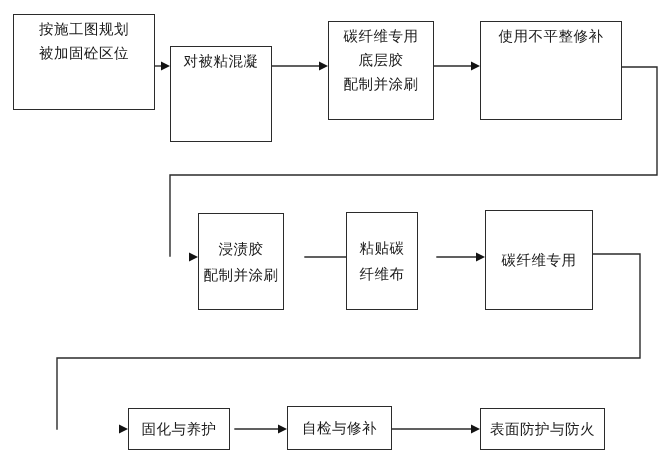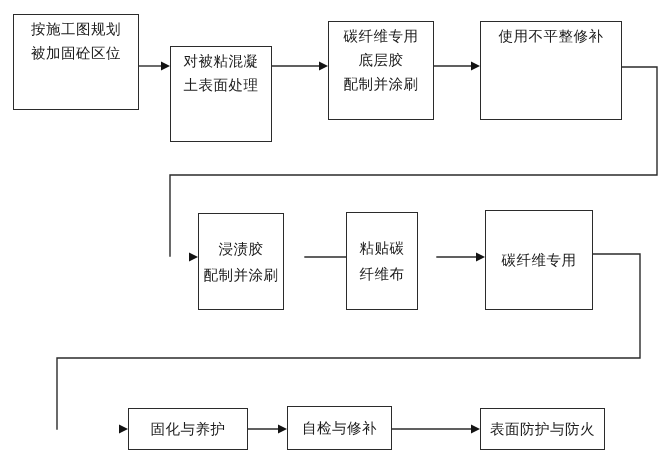--- a/index.html
+++ b/index.html
@@ -83,48 +83,47 @@
         <polygon points="189,252.4 198,257 189,261.6"></polygon>
         <polygon points="356,252.4 365,257 356,261.6"></polygon>
         <polygon points="476,252.4 485,257 476,261.6"></polygon>
         <polygon points="119,424.4 128,429 119,433.6"></polygon>
         <polygon points="278,424.4 287,429 278,433.6"></polygon>
         <polygon points="471,424.4 480,429 471,433.6"></polygon>
       </g>
   </svg>
 
   <div id="node-layer">
-      <div class="node-box align-top pad-top" style="left: 13px; top: 14px; width: 126px; height: 96px;">
+      <div class="node-box align-top pad-top" style="left: 13px; top: 14px; width: 142px; height: 96px;">
         <span class="node-line">按施工图规划</span>
         <span class="node-line">被加固砼区位</span>
       </div>
       <div class="node-box align-top pad-top" style="left: 170px; top: 22px; width: 102px; height: 96px; margin-top: 24px;">
         <span class="node-line">对被粘混凝</span>
-        <span class="node-line">土表面处理</span>
       </div>
       <div class="node-box align-top pad-top" style="left: 328px; top: 21px; width: 106px; height: 99px;">
         <span class="node-line">碳纤维专用</span>
         <span class="node-line">底层胶</span>
         <span class="node-line">配制并涂刷</span>
       </div>
       <div class="node-box align-top pad-top" style="left: 480px; top: 21px; width: 142px; height: 99px;">
         <span class="node-line">使用不平整修补</span>
       </div>
       <div class="node-box" style="left: 198px; top: 213px; width: 86px; height: 97px;">
         <span class="node-line">浸渍胶</span>
         <span class="node-line">配制并涂刷</span>
       </div>
       <div class="node-box" style="left: 346px; top: 212px; width: 72px; height: 98px;">
         <span class="node-line">粘贴碳</span>
         <span class="node-line">纤维布</span>
       </div>
       <div class="node-box" style="left: 485px; top: 210px; width: 108px; height: 100px;">
         <span class="node-line">碳纤维专用</span>
       </div>
-      <div class="node-box" style="left: 128px; top: 408px; width: 120px; height: 42px;">
+      <div class="node-box" style="left: 128px; top: 408px; width: 102px; height: 42px;">
         <span class="node-line">固化与养护</span>
       </div>
       <div class="node-box" style="left: 287px; top: 406px; width: 105px; height: 44px;">
         <span class="node-line">自检与修补</span>
       </div>
       <div class="node-box" style="left: 480px; top: 408px; width: 125px; height: 42px;">
         <span class="node-line">表面防护与防火</span>
       </div>
     </div>
 

